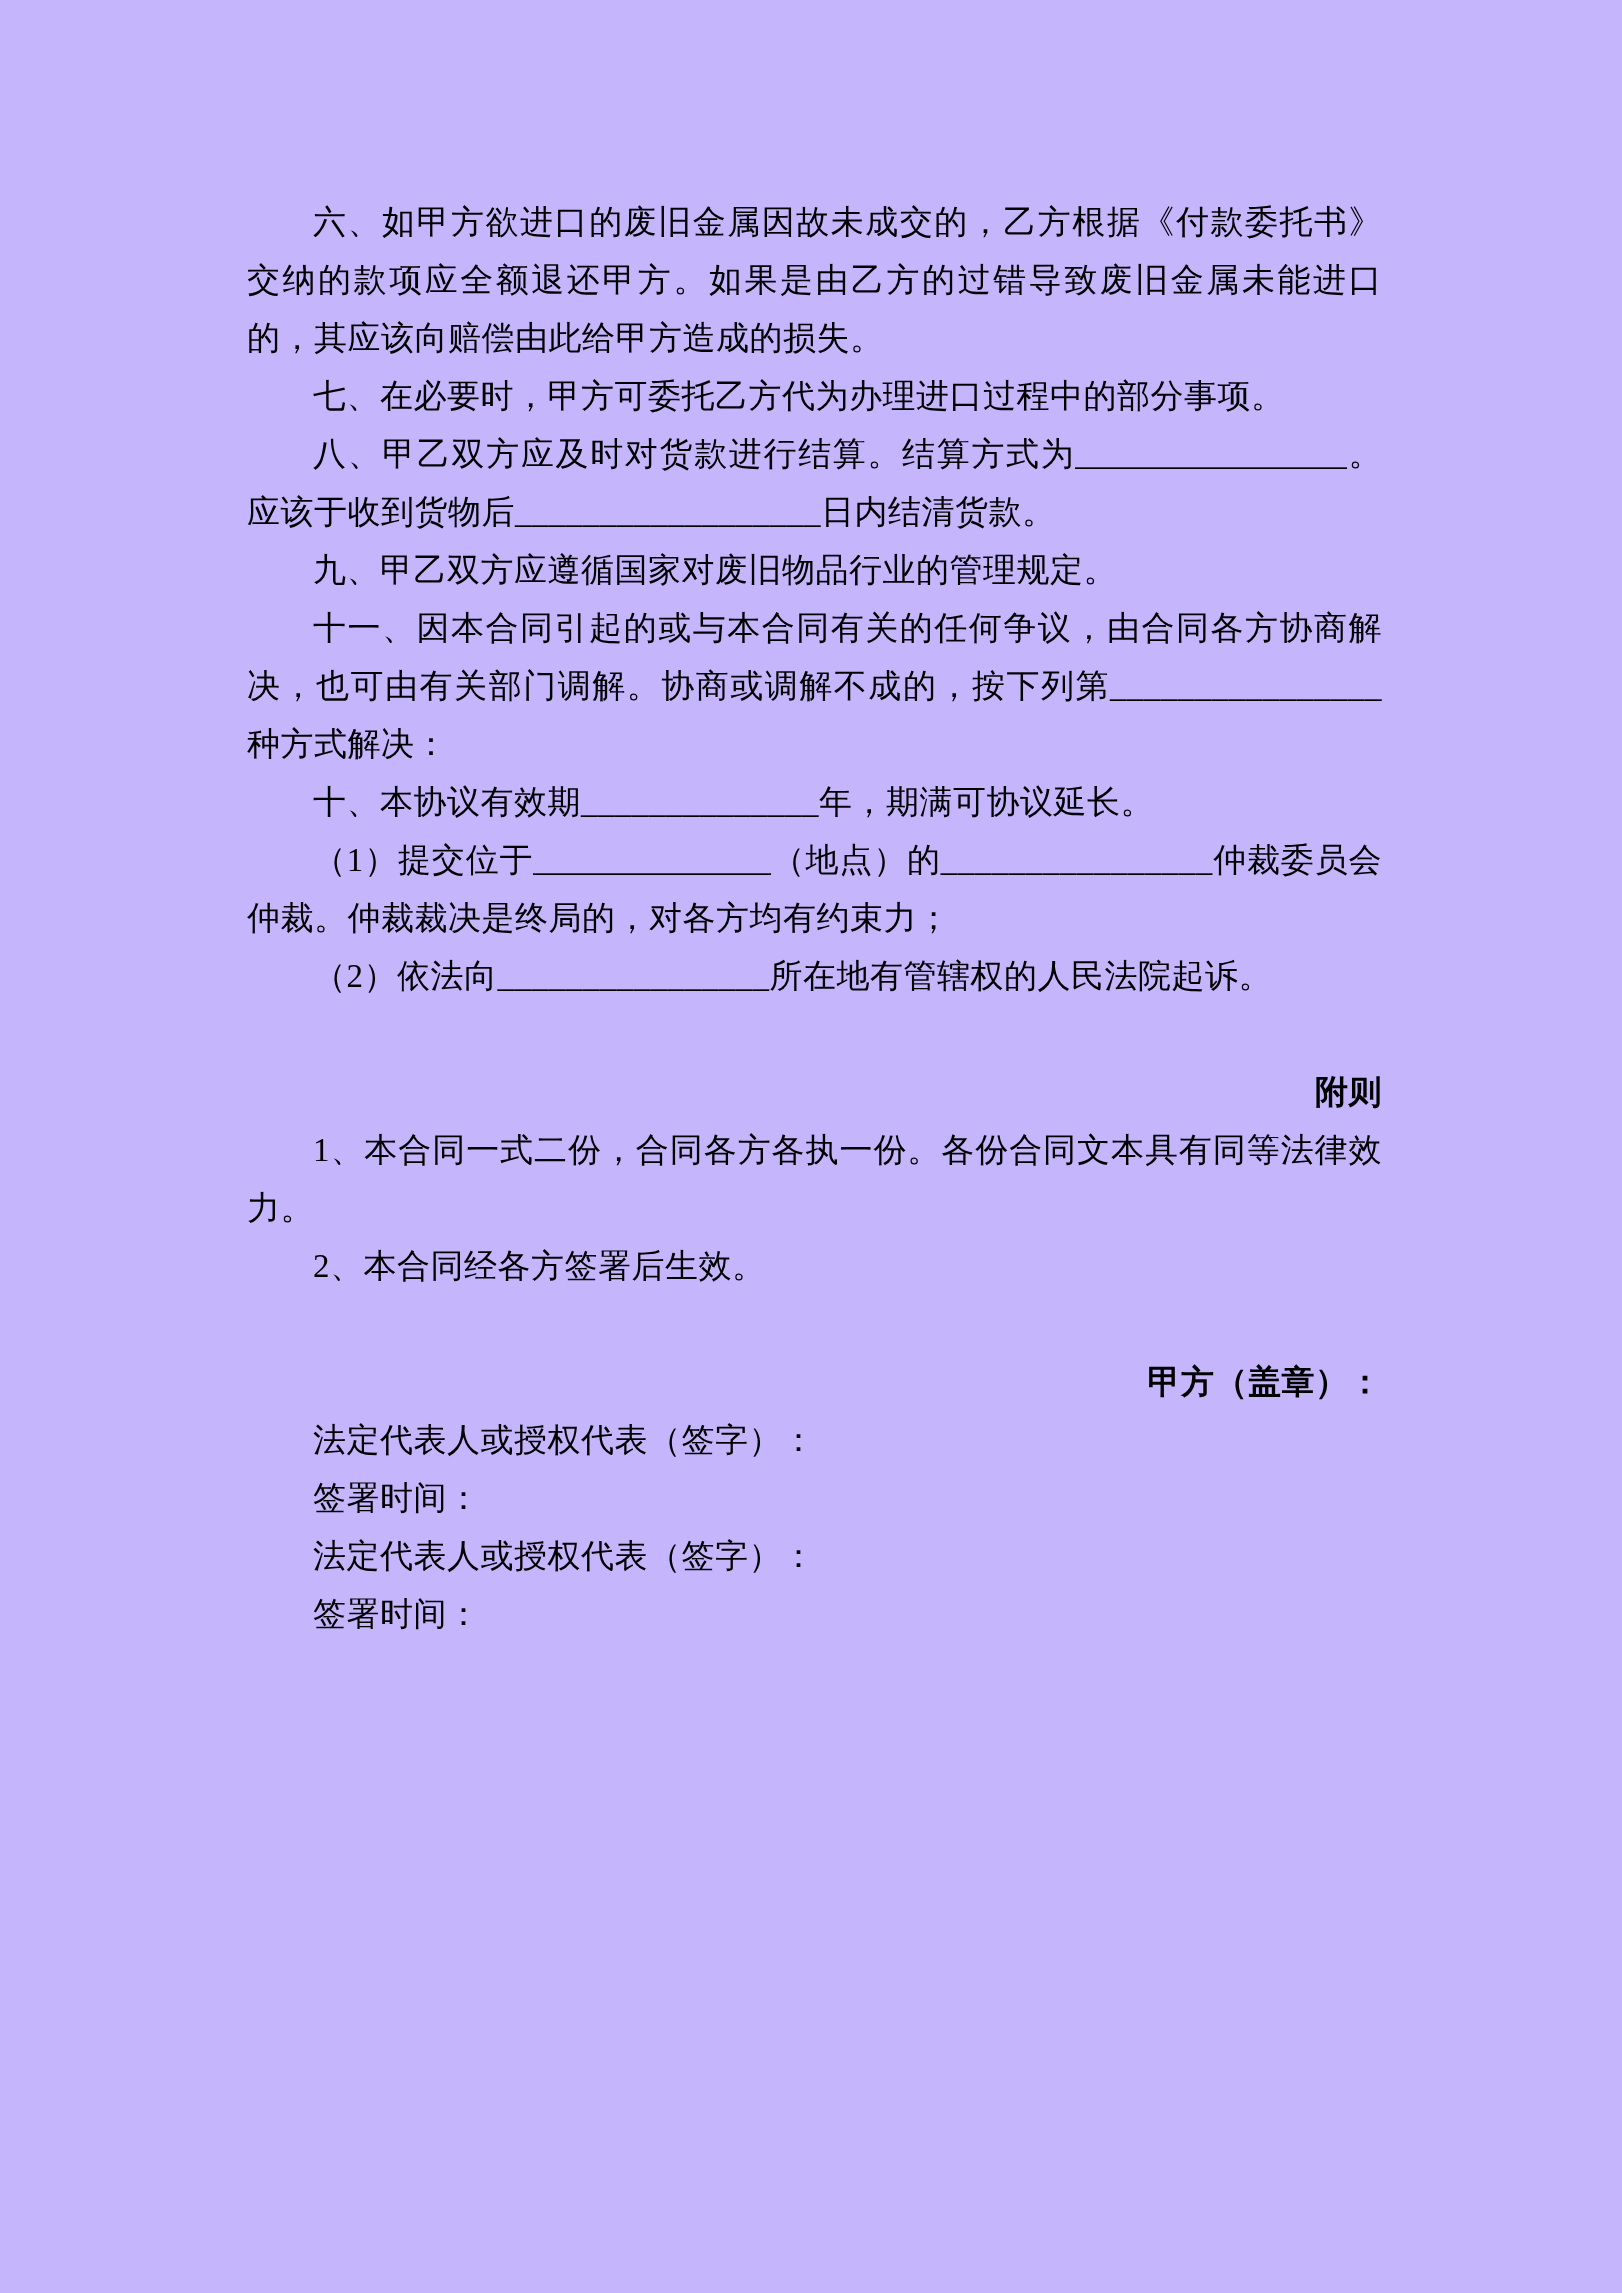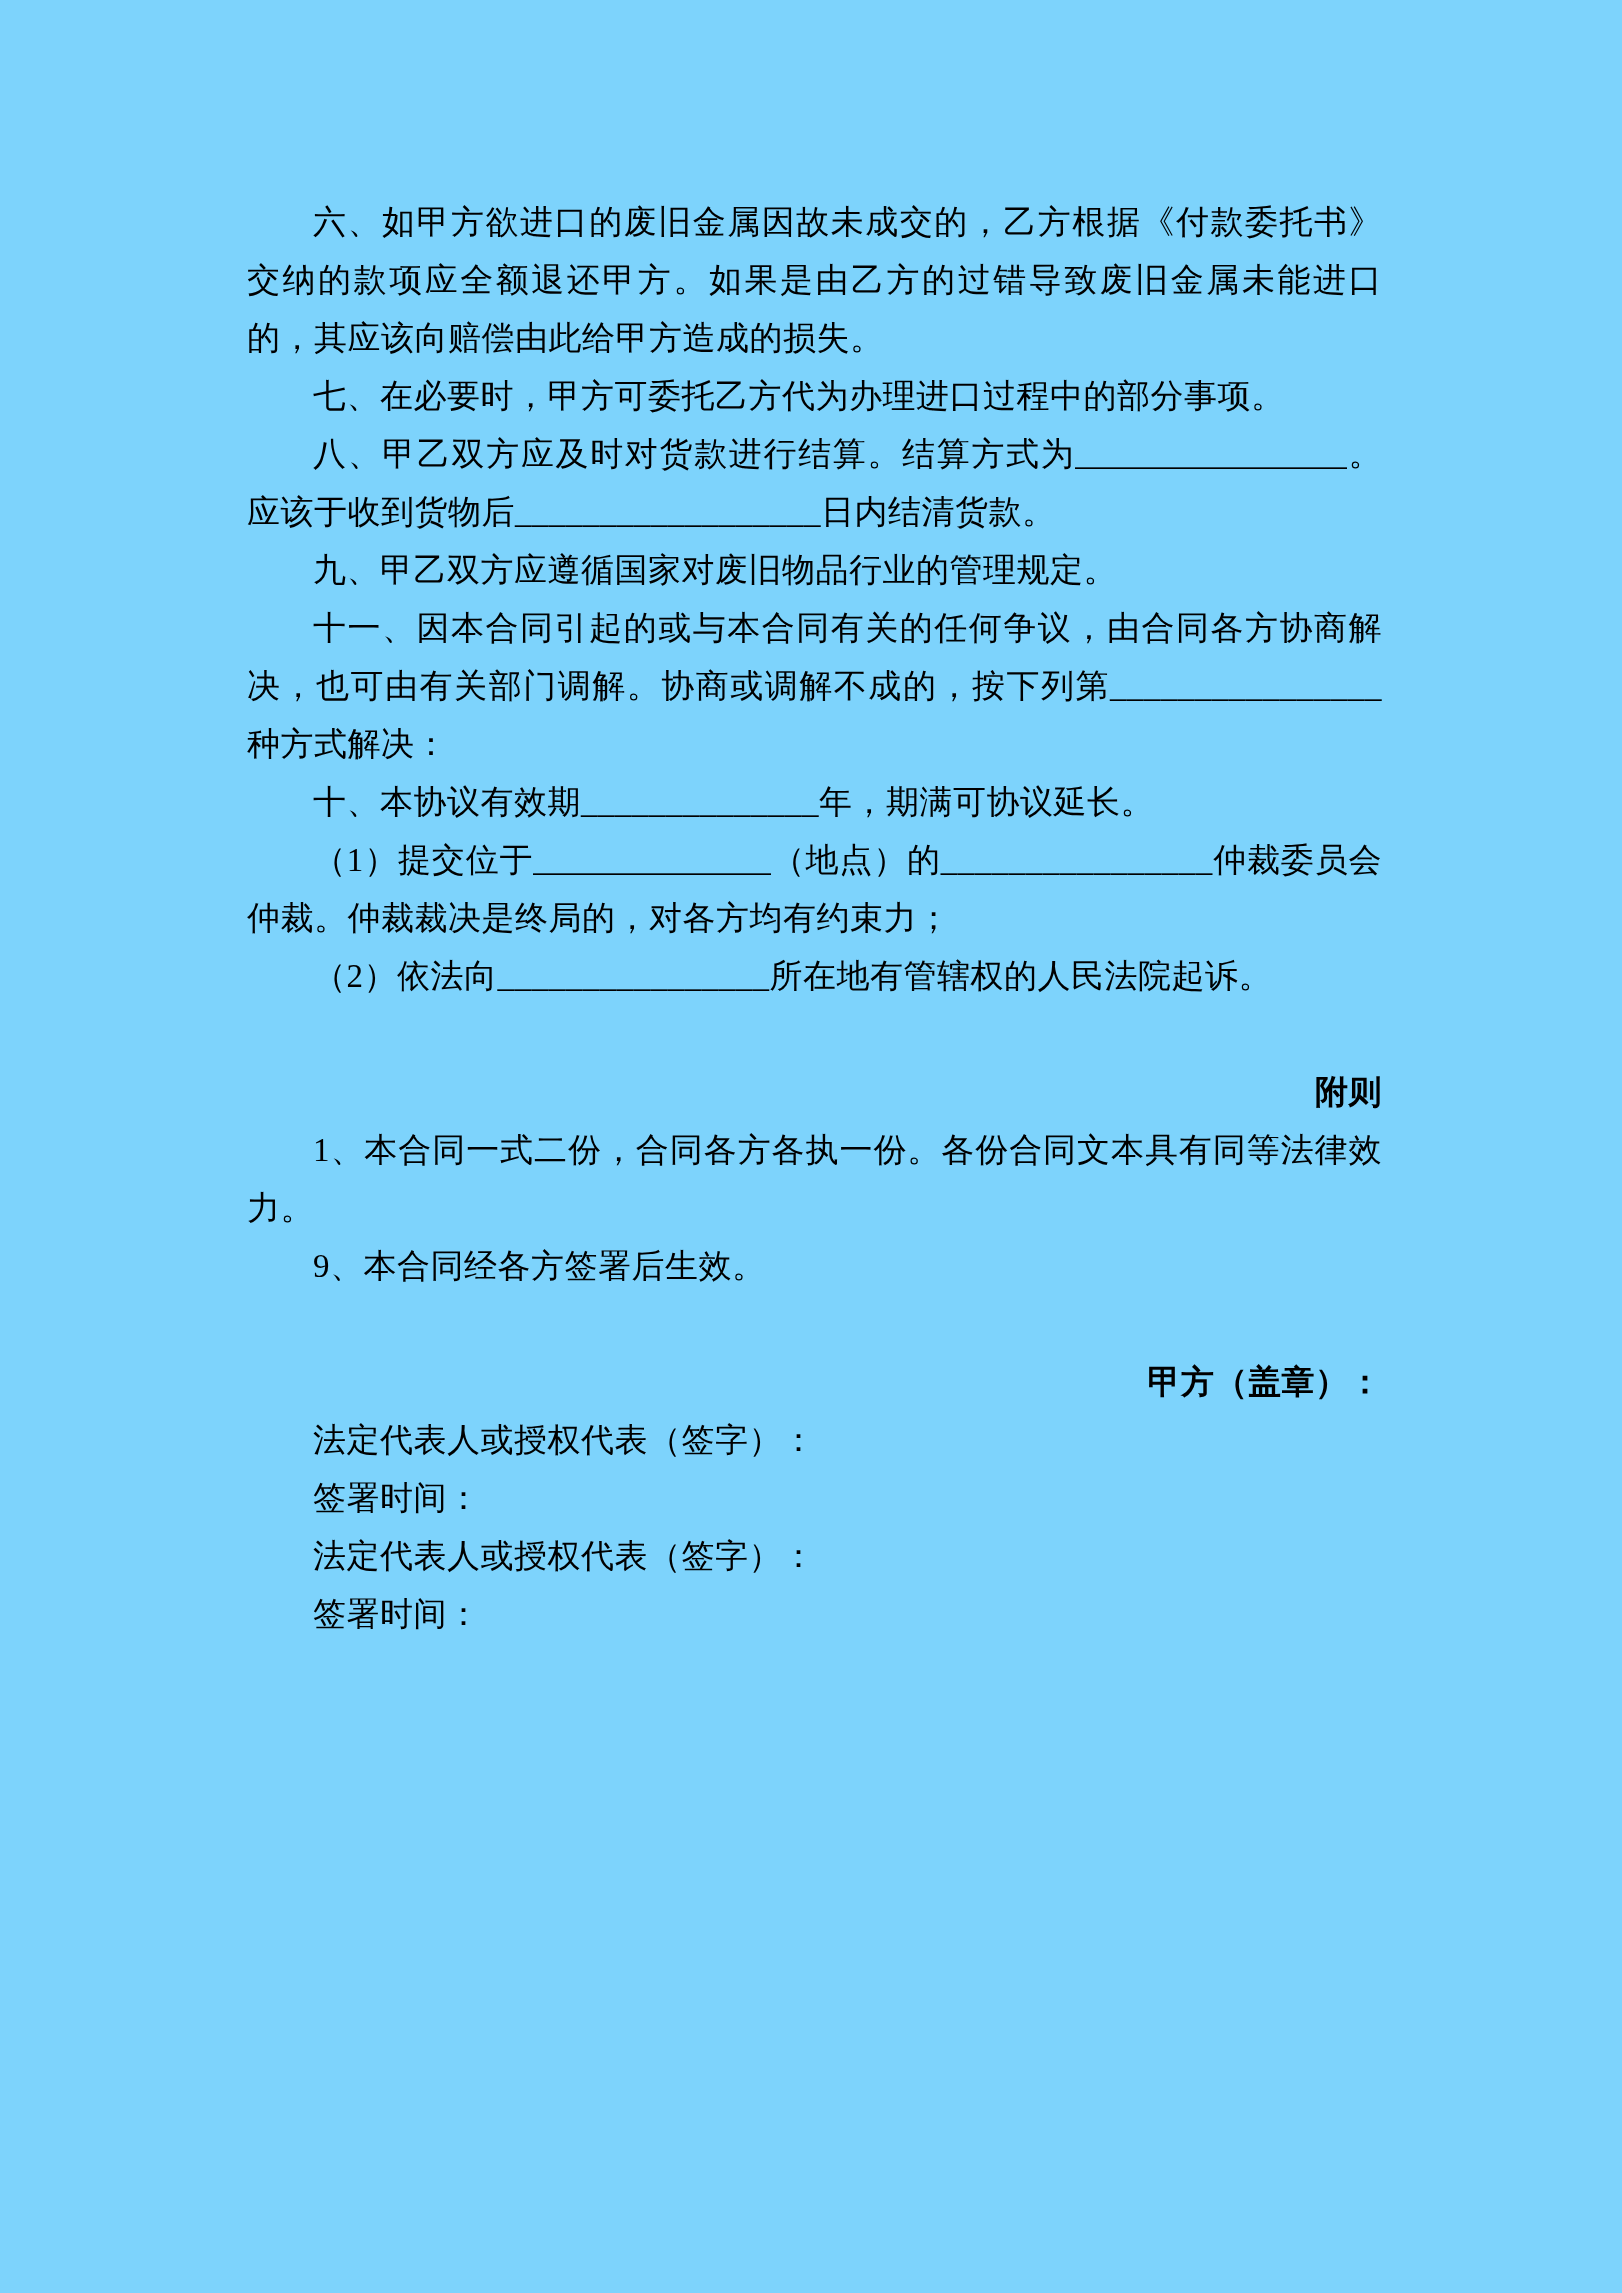--- a/index.html
+++ b/index.html
@@ -4,21 +4,21 @@
 <style>
   html, body {
     margin: 0;
     padding: 0;
     background: #ffffff;
   }
   .page {
     position: relative;
     width: 1623px;
     height: 2294px;
-    background: #7dd3fc;
+    background: #c4b5fd;
     overflow: hidden;
     font-family: "Liberation Serif", "DejaVu Serif", serif;
     color: #000000;
   }
   .content {
     position: absolute;
     top: 193px;
     left: 247px;
     right: 241px;
   }
@@ -49,21 +49,21 @@
     <p class="para">七、在必要时，甲方可委托乙方代为办理进口过程中的部分事项。</p>
     <p class="para">八、甲乙双方应及时对货款进行结算。结算方式为________________。应该于收到货物后__________________日内结清货款。</p>
     <p class="para">九、甲乙双方应遵循国家对废旧物品行业的管理规定。</p>
     <p class="para">十一、因本合同引起的或与本合同有关的任何争议，由合同各方协商解决，也可由有关部门调解。协商或调解不成的，按下列第________________种方式解决：</p>
     <p class="para">十、本协议有效期______________年，期满可协议延长。</p>
     <p class="para">（1）提交位于______________（地点）的________________仲裁委员会仲裁。仲裁裁决是终局的，对各方均有约束力；</p>
     <p class="para">（2）依法向________________所在地有管辖权的人民法院起诉。</p>
 
     <p class="para heading space-before">附则</p>
     <p class="para">1、本合同一式二份，合同各方各执一份。各份合同文本具有同等法律效力。</p>
-    <p class="para">9、本合同经各方签署后生效。</p>
+    <p class="para">2、本合同经各方签署后生效。</p>
 
     <p class="para heading space-before">甲方（盖章）：</p>
     <p class="para">法定代表人或授权代表（签字）：</p>
     <p class="para">签署时间：</p>
 
     <p class="para">法定代表人或授权代表（签字）：</p>
     <p class="para">签署时间：</p>
 
   </div>
 </div>

